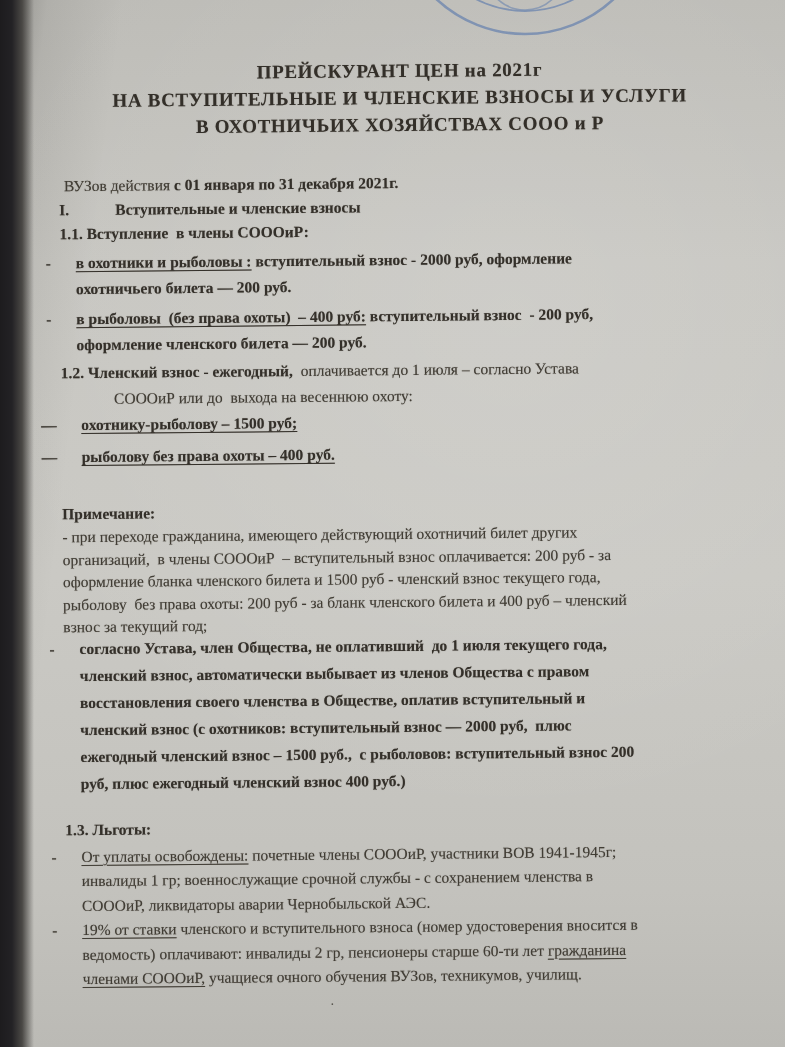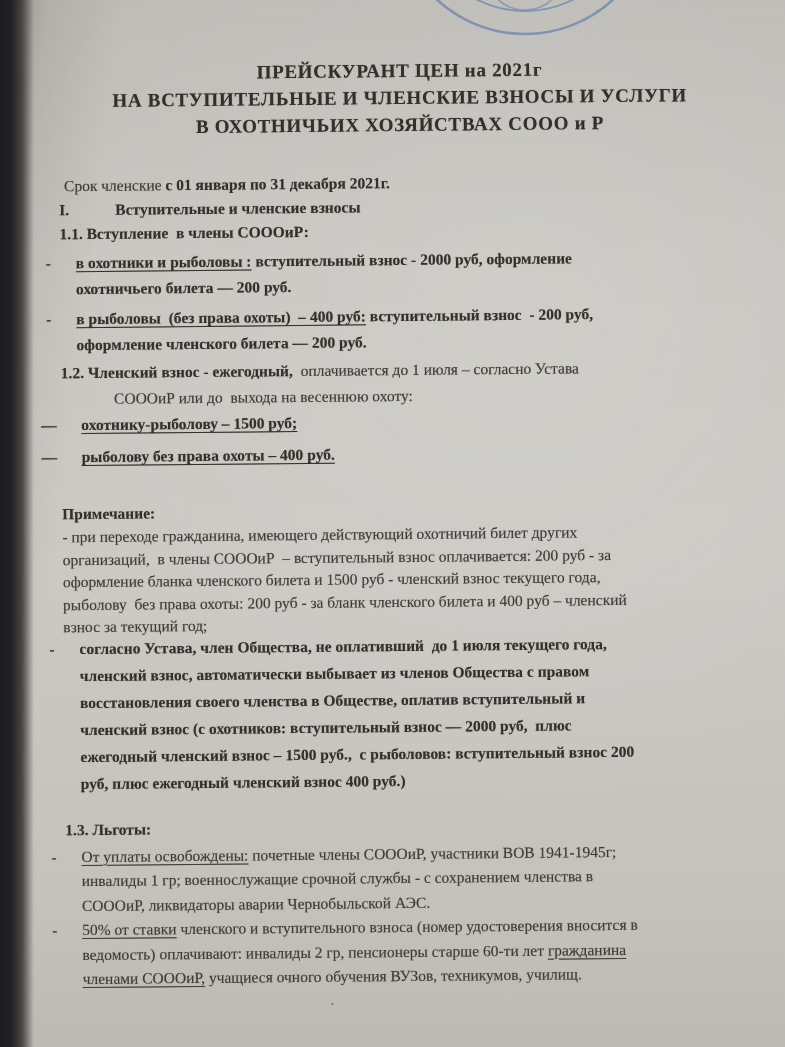--- a/index.html
+++ b/index.html
@@ -70,21 +70,21 @@
   </svg>
 
   <div class="content">
 
     <div class="title">
       <div class="line">ПРЕЙСКУРАНТ ЦЕН на 2021г</div>
       <div class="line">НА ВСТУПИТЕЛЬНЫЕ И ЧЛЕНСКИЕ ВЗНОСЫ И УСЛУГИ</div>
       <div class="line">В ОХОТНИЧЬИХ ХОЗЯЙСТВАХ СООО и Р</div>
     </div>
 
-    <div class="p-validity line"><span>Срок членские</span><span class="b"> с 01 января по 31 декабря 2021г.</span></div>
+    <div class="p-validity line"><span>ВУЗов действия</span><span class="b"> с 01 января по 31 декабря 2021г.</span></div>
 
     <div class="sec line"><span class="num">I.</span><span>Вступительные и членские взносы</span></div>
 
     <div class="c11 line">1.1. Вступление  в члены СОООиР:</div>
 
     <div class="bullet bold-b">
       <span class="m">-</span>
       <span>
         <span class="line"><span class="u">в охотники и рыболовы :</span><span> вступительный взнос - 2000 руб, оформление</span></span>
         <span class="line" style="display:block">охотничьего билета — 200 руб.</span>
@@ -143,21 +143,21 @@
       <span>
         <span class="line"><span class="u">От уплаты освобождены:</span><span> почетные члены СОООиР, участники ВОВ 1941-1945г;</span></span>
         <span class="line" style="display:block">инвалиды 1 гр; военнослужащие срочной службы - с сохранением членства в</span>
         <span class="line" style="display:block">СОООиР, ликвидаторы аварии Чернобыльской АЭС.</span>
       </span>
     </div>
 
     <div class="lg lg2">
       <span class="m">-</span>
       <span>
-        <span class="line"><span class="u">50% от ставки</span><span> членского и вступительного взноса (номер удостоверения вносится в</span></span>
+        <span class="line"><span class="u">19% от ставки</span><span> членского и вступительного взноса (номер удостоверения вносится в</span></span>
         <span class="line" style="display:block"><span>ведомость) оплачивают: инвалиды 2 гр, пенсионеры старше 60-ти лет </span><span class="u">гражданина</span></span>
         <span class="line" style="display:block"><span class="u">членами СОООиР,</span><span> учащиеся очного обучения ВУЗов, техникумов, училищ.</span></span>
       </span>
     </div>
 
   </div>
 
   <div class="foot-mark">·</div>
 </div>
 

